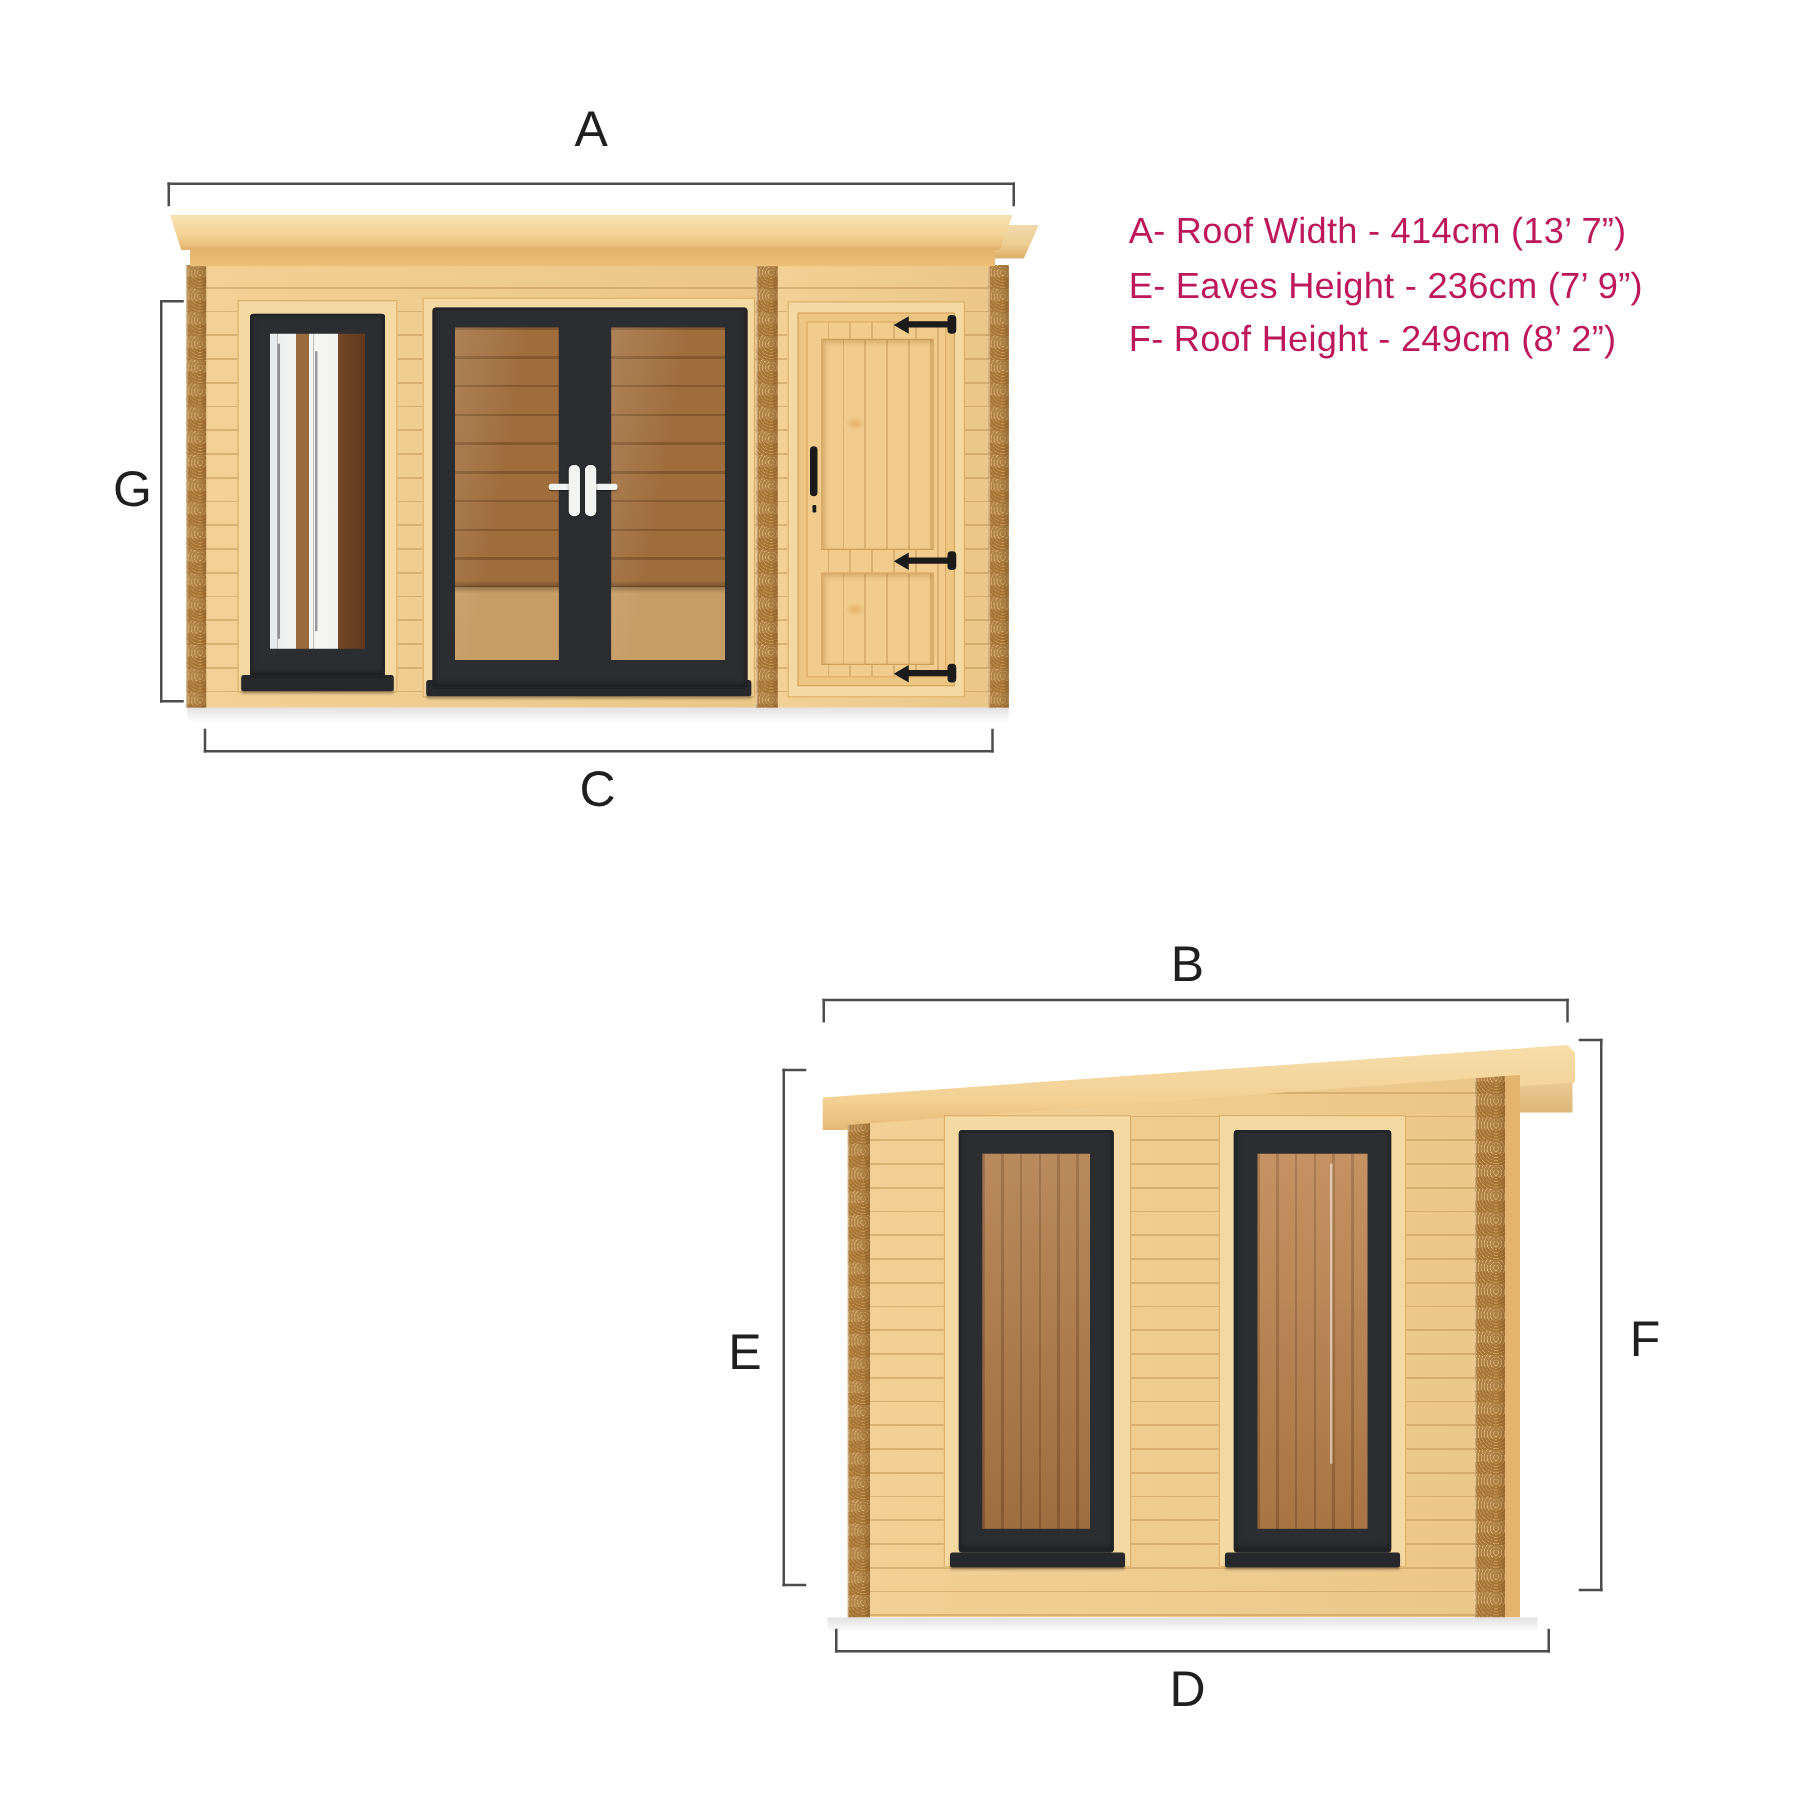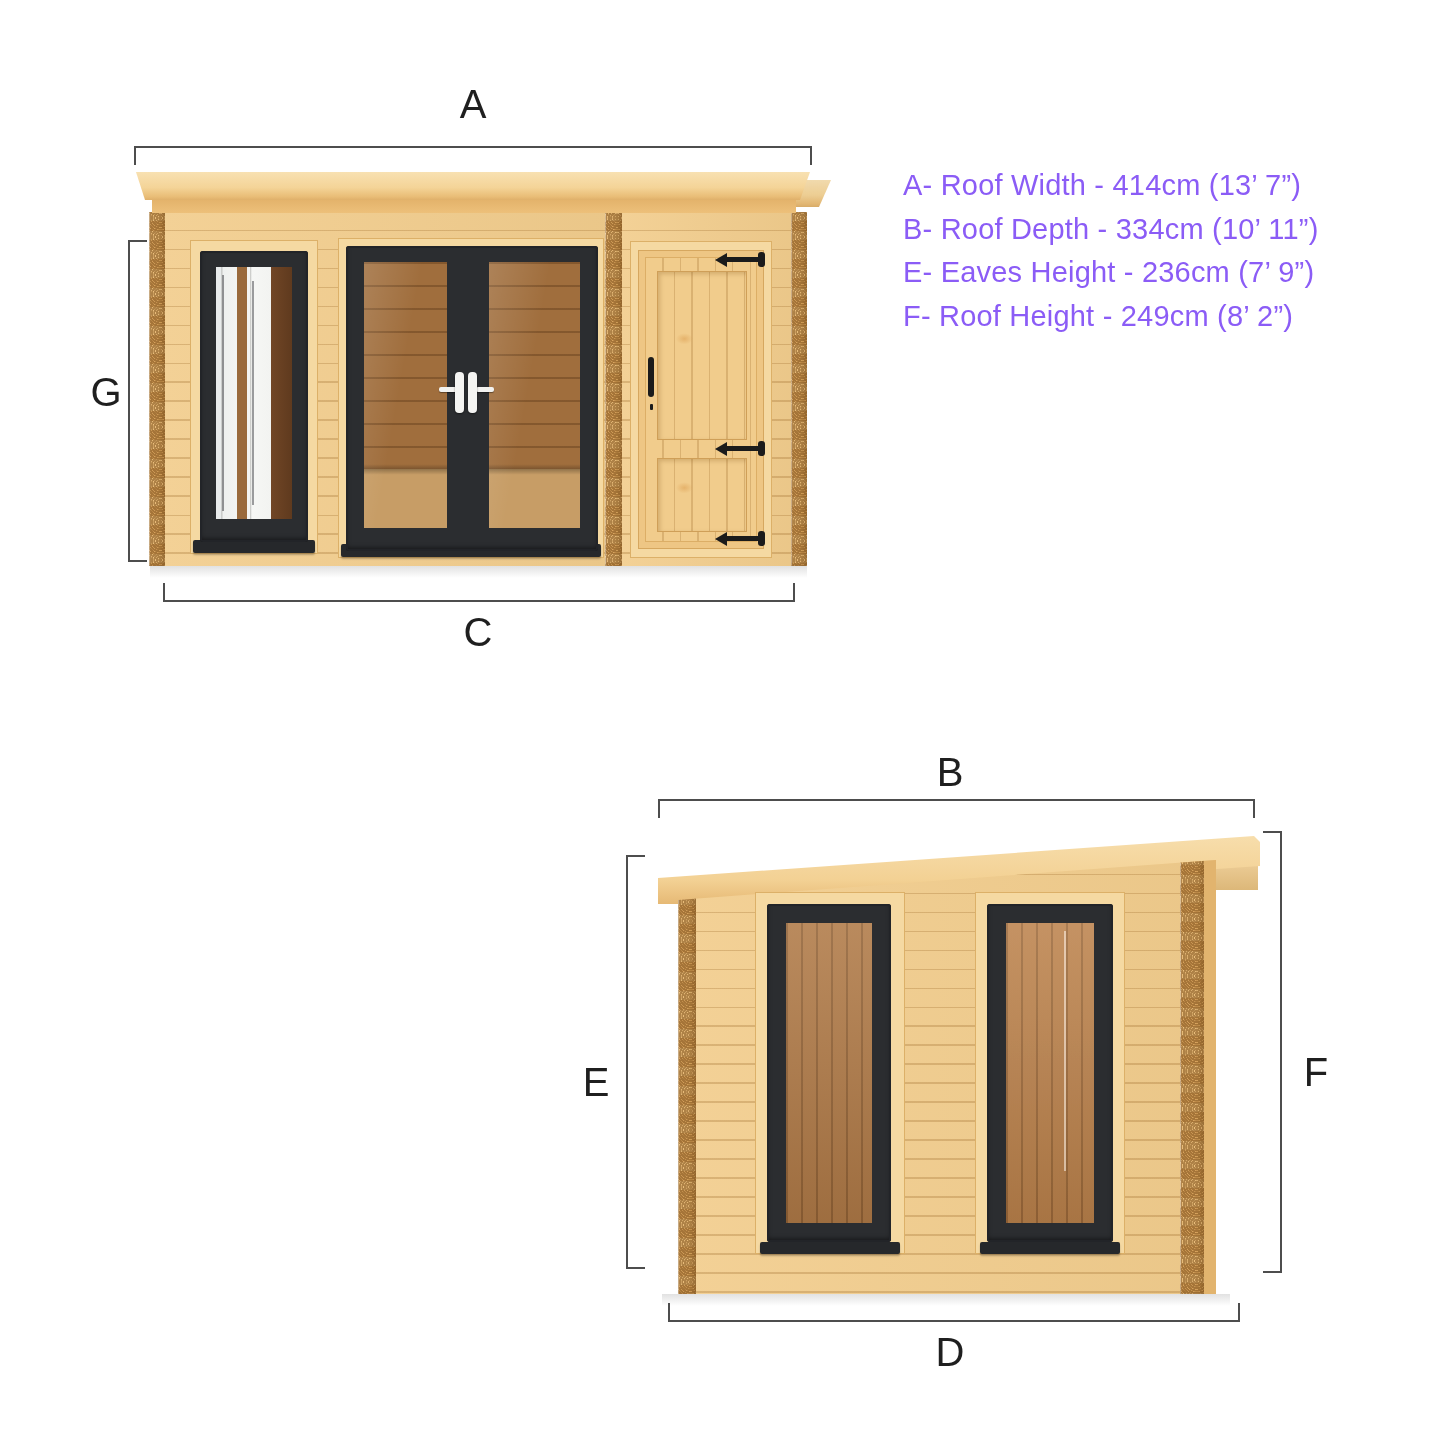--- a/index.html
+++ b/index.html
@@ -52,21 +52,21 @@
     background-color:#b07a47;
     background-image:
       linear-gradient(180deg, rgba(255,255,255,0.12), rgba(0,0,0,0.10)),
       repeating-linear-gradient(90deg, rgba(60,30,5,0.25) 0 2px, rgba(60,30,5,0) 2px 15px);
   }
   .dark-sill{background:#26282b;border-radius:2px;box-shadow:0 2px 2px rgba(0,0,0,0.25);}
   .ground-shadow{background:linear-gradient(180deg, rgba(90,90,90,0.18), rgba(90,90,90,0));}
 
   
   .key-list{position:absolute;left:903px;top:164px;width:520px;}
-  .key-row{font-size:29px;line-height:43.5px;color:#8b5cf6;letter-spacing:0.2px;white-space:nowrap;}
+  .key-row{font-size:29px;line-height:43.5px;color:#be185d;letter-spacing:0.2px;white-space:nowrap;}
 
   
   .hinge-bar{position:absolute;height:5px;background:#1b1b1b;border-radius:1px;}
   .hinge-head{position:absolute;width:0;height:0;border-top:7px solid transparent;border-bottom:7px solid transparent;border-right:12px solid #1b1b1b;}
   .hinge-knuckle{position:absolute;width:7px;height:15px;background:#1b1b1b;border-radius:3px;}
 </style>
 </head>
 <body>
 
 <div class="canvas">
@@ -197,18 +197,17 @@
     <div class="abs dim-line" style="left:1263px;top:1271px;width:19px;height:2px;"></div>
 
     <div class="abs dim-line" style="left:668px;top:1320px;width:572px;height:2px;"></div>
     <div class="abs dim-line" style="left:668px;top:1303px;width:2px;height:19px;"></div>
     <div class="abs dim-line" style="left:1238px;top:1303px;width:2px;height:19px;"></div>
     <div class="dim-letter" style="left:930px;top:1332px;width:40px;">D</div>
   </section>
 
   <aside class="key-list">
     <div class="key-row">A- Roof Width - 414cm (13’ 7”)</div>
-    <div class="key-row">B- Roof Depth - 334cm (10’ 11”)</div>
     <div class="key-row">E- Eaves Height - 236cm (7’ 9”)</div>
     <div class="key-row">F- Roof Height - 249cm (8’ 2”)</div>
   </aside>
 
 </div>
 
 </body></html>

